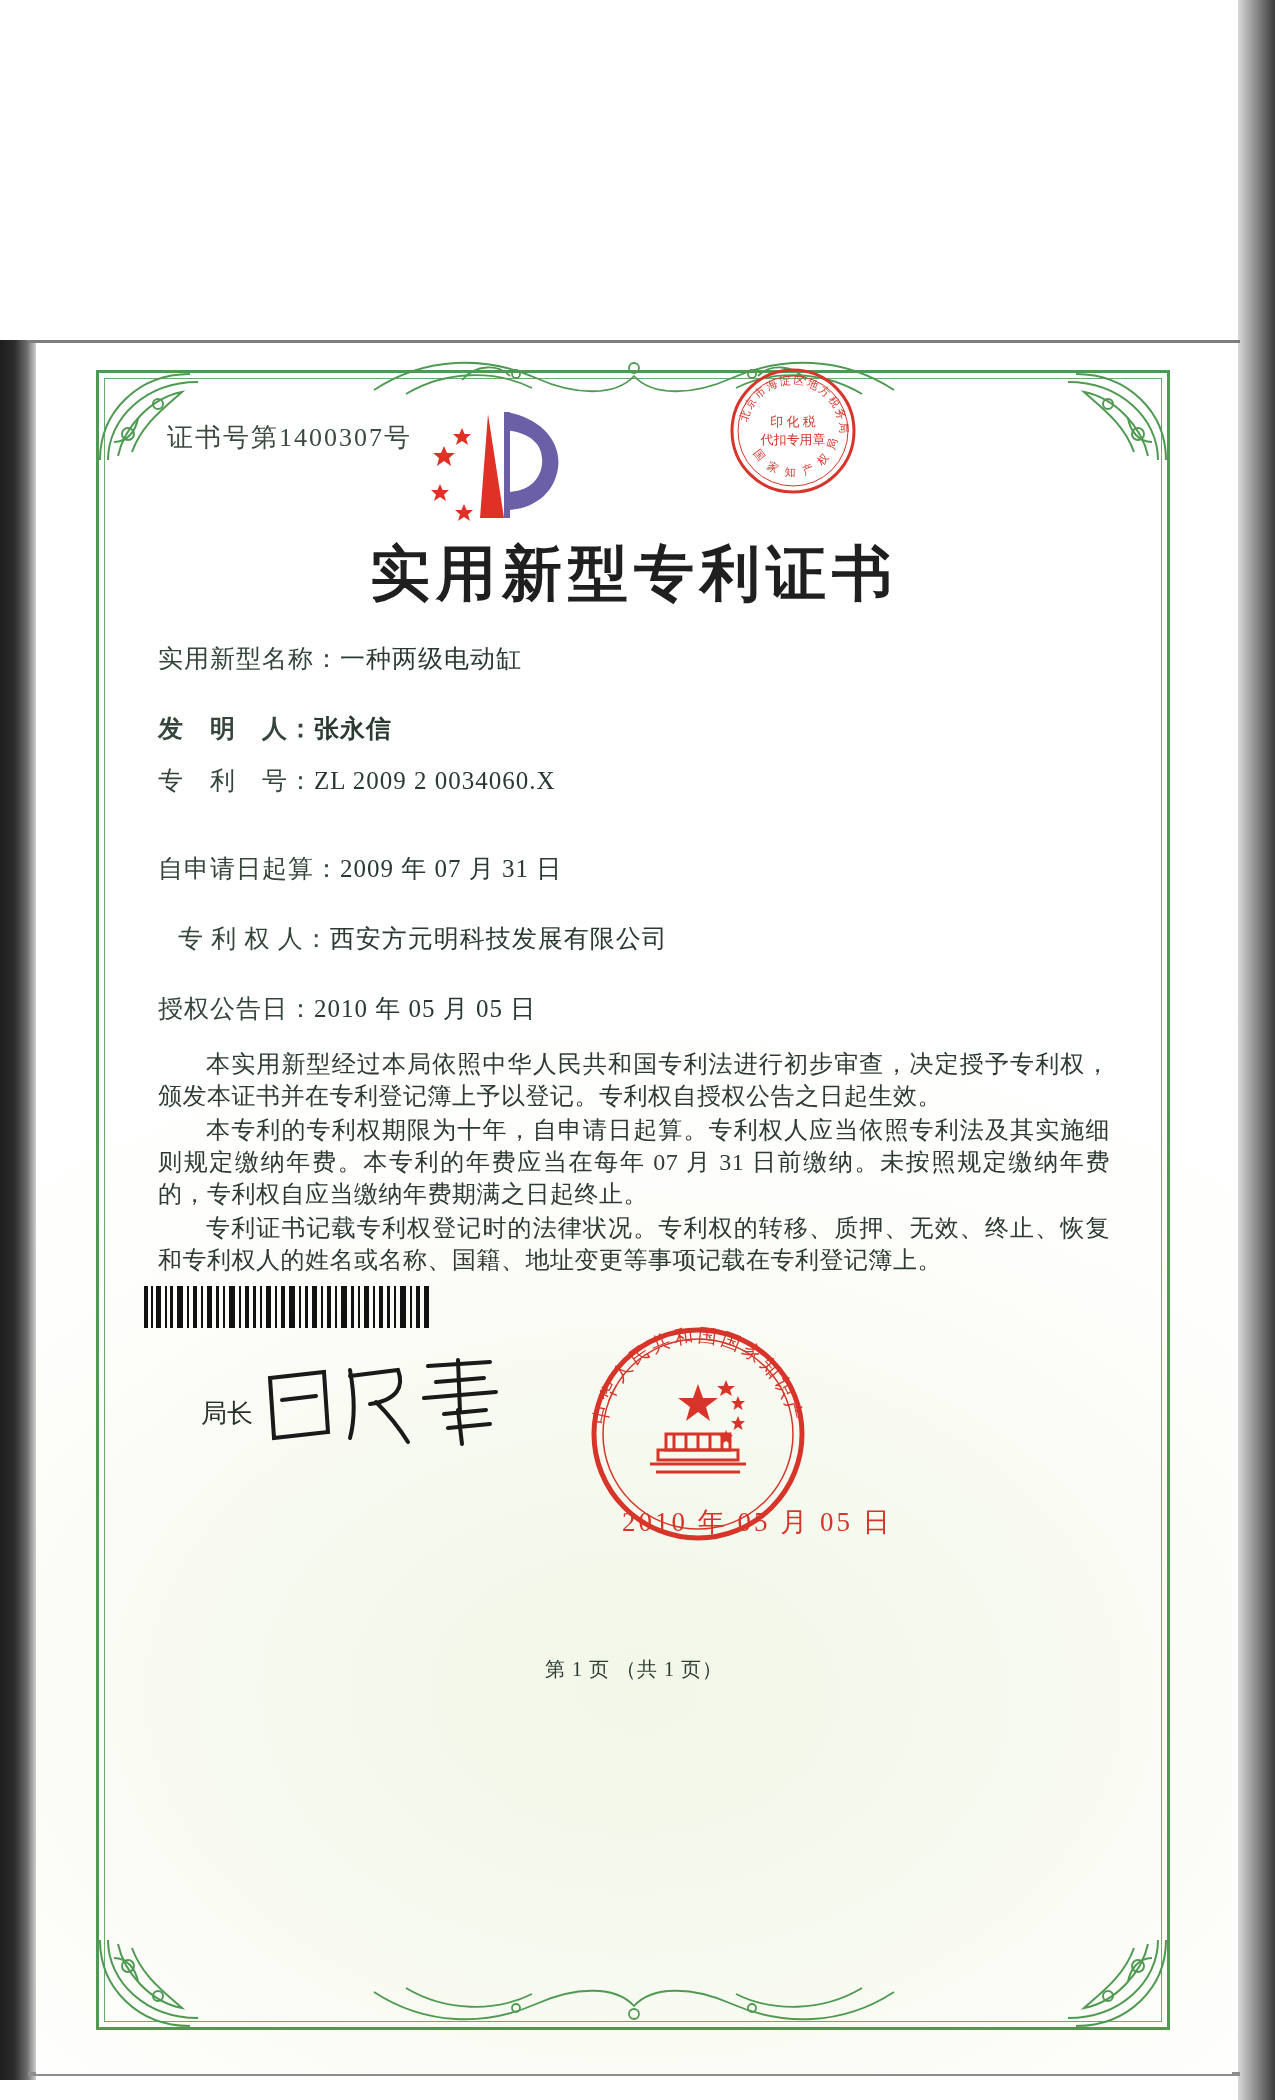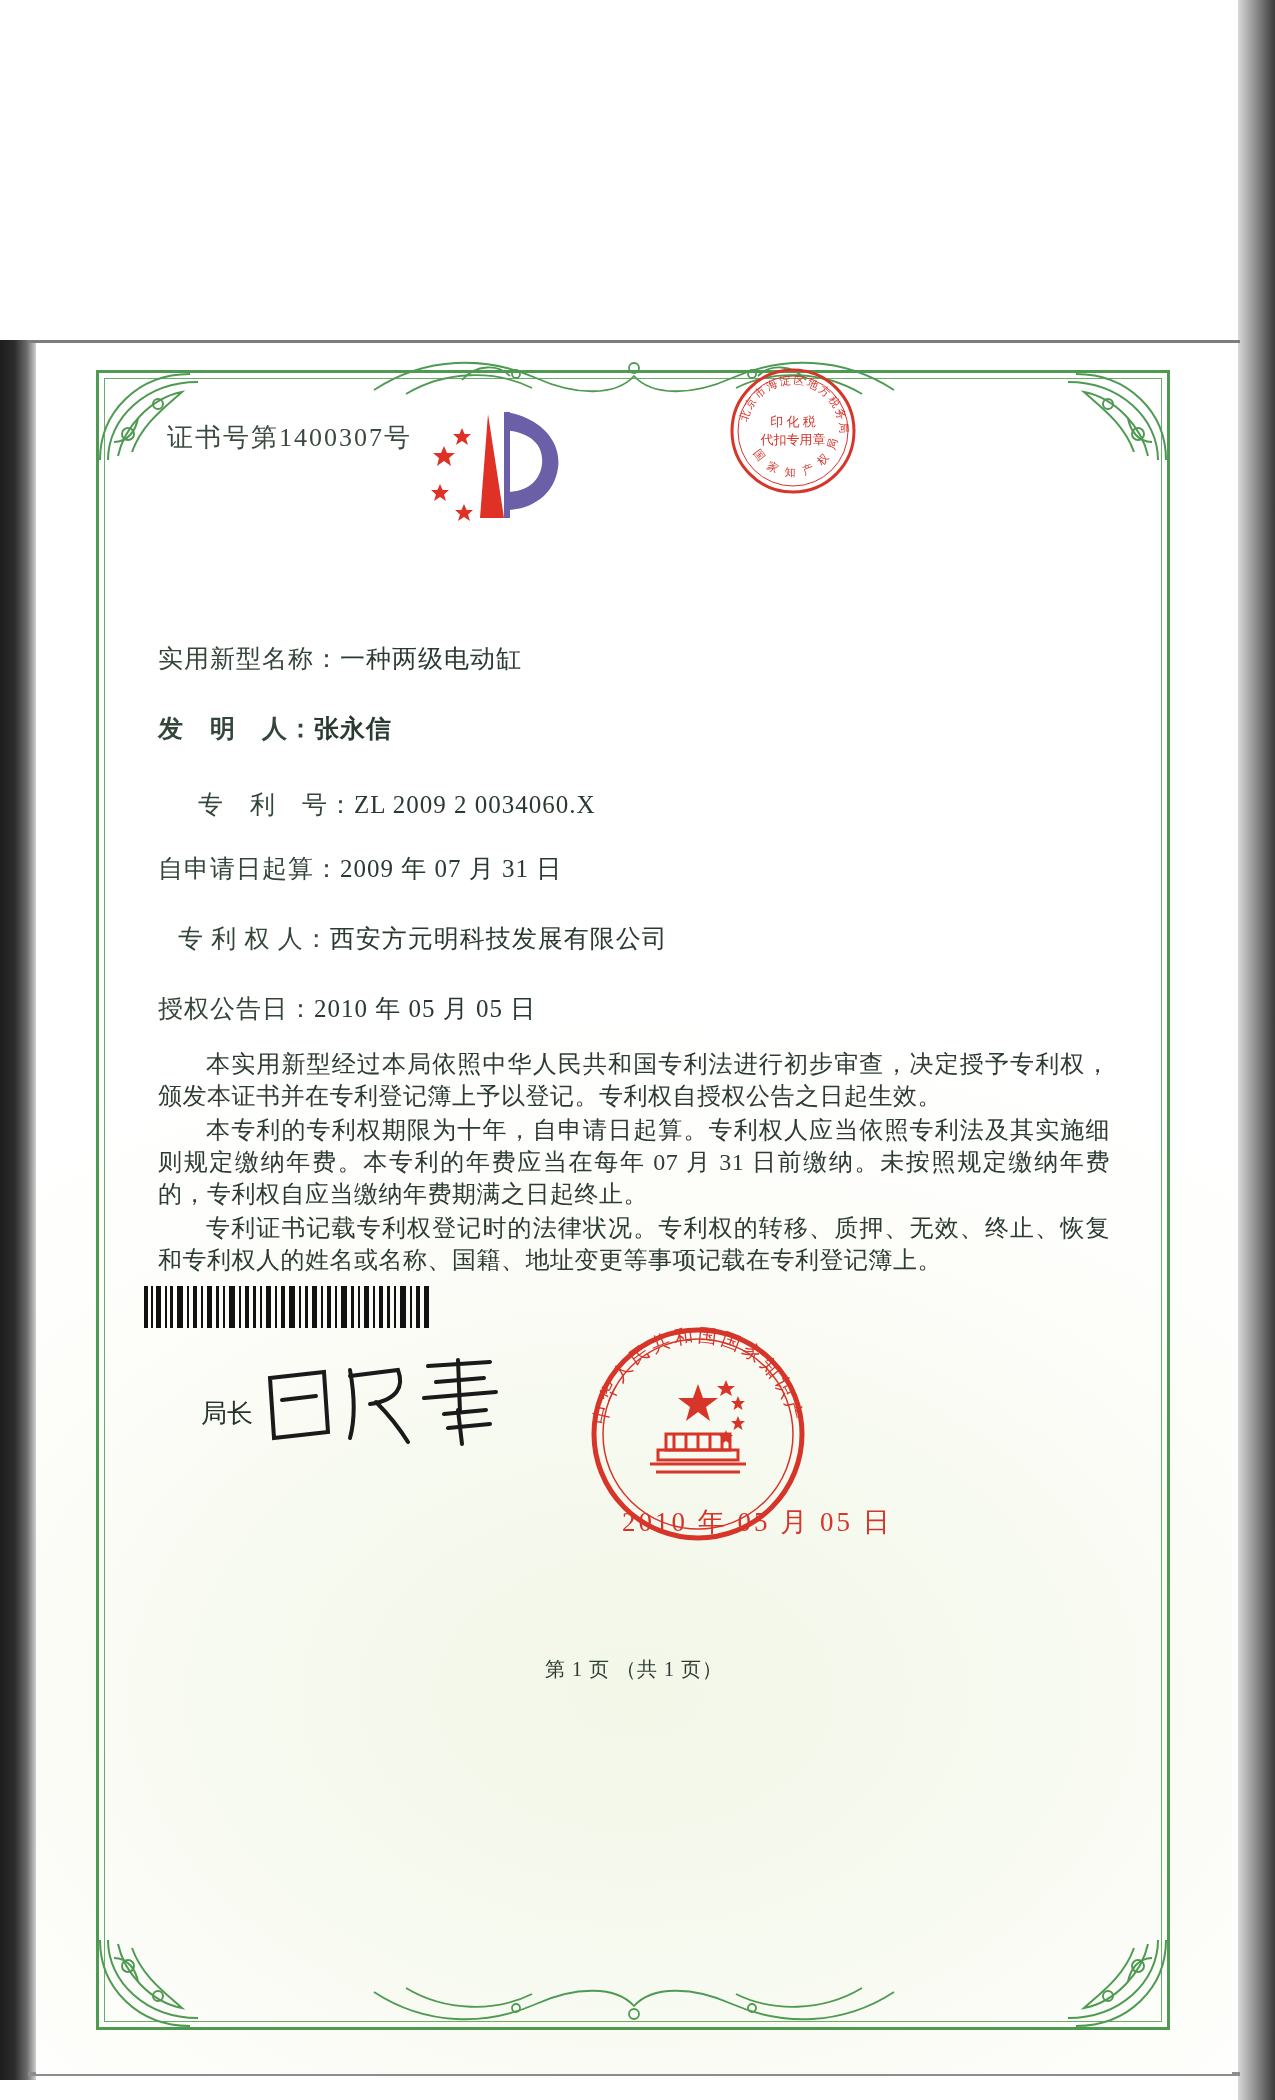--- a/index.html
+++ b/index.html
@@ -137,21 +137,21 @@
     font-size: 25px;
     color: #2d3b33;
     letter-spacing: 1px;
     white-space: nowrap;
     font-family: "Liberation Serif", serif;
   }
   .field .lbl { color: #34453a; }
   .field .val { color: #2a3a31; }
   #f0 { top: 298px; }
   #f1 { top: 368px; font-weight: bold; }
-  #f2 { top: 444px; margin-left: 40px; }
+  #f2 { top: 420px; }
   #f3 { top: 508px; }
   #f4 { top: 578px; margin-left: 20px; }
   #f5 { top: 648px; }
 
   
   #body-text {
     position: absolute;
     left: 122px; top: 704px;
     width: 952px;
     font-size: 24px;
@@ -332,20 +332,21 @@
           <textPath href="#topArcPath" startOffset="6%">北京市海淀区地方税务局</textPath>
         </text>
         <text x="67" y="62" font-size="13" fill="#d7342a" text-anchor="middle" font-family="'Liberation Serif',serif">印 化 税</text>
         <text x="67" y="80" font-size="13" fill="#d7342a" text-anchor="middle" font-family="'Liberation Serif',serif">代扣专用章</text>
         <text font-size="11" fill="#d7342a" font-family="'Liberation Serif',serif" letter-spacing="3">
           <textPath href="#botArcPath" startOffset="16%">国 家 知 产 权 局</textPath>
         </text>
       </svg>
     </div>
 
+    <div id="cert-title">实用新型专利证书</div>
 
     <div class="field" id="f0">
       <span class="lbl">实用新型名称：</span><span class="val">一种两级电动缸</span>
     </div>
     <div class="field" id="f1">
       <span class="lbl">发　明　人：</span><span class="val">张永信</span>
     </div>
     <div class="field" id="f2">
       <span class="lbl">专　利　号：</span><span class="val">ZL 2009 2 0034060.X</span>
     </div>

